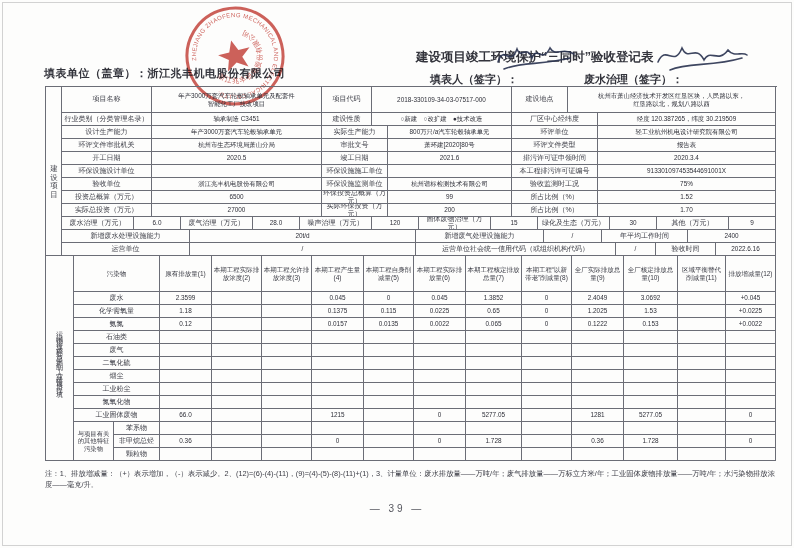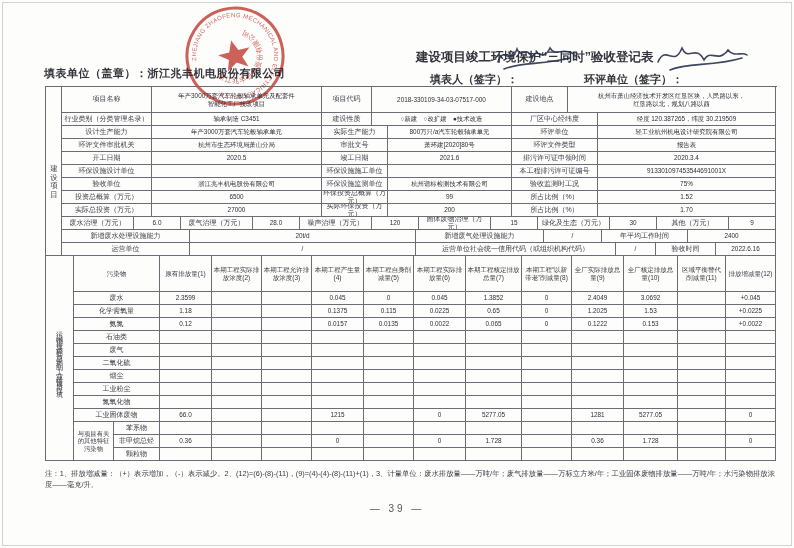--- a/index.html
+++ b/index.html
@@ -40,21 +40,21 @@
 <body>
 
 <div class="frame"></div>
 
 <div class="issuer">
   <span>填表单位（盖章）：</span><span>浙江兆丰机电股份有限公司</span>
 </div>
 
 <div class="title">建设项目竣工环境保护“三同时”验收登记表</div>
 <div class="filler">填表人（签字）：</div>
-<div class="handler">环评单位（签字）：</div>
+<div class="handler">废水治理（签字）：</div>
 
 <svg class="sig" style="left:490px;top:34px;" width="94" height="46">
   <g fill="none" stroke="#2a3350" stroke-width="1.6" stroke-linecap="round" opacity="0.9">
     <path d="M8,28 C14,10 20,34 27,15 C31,26 36,10 42,24 C47,11 52,30 60,14 C66,24 72,12 84,20"></path>
     <path d="M14,35 C30,28 52,31 80,24"></path>
   </g>
 </svg>
 
 <svg class="sig" style="left:652px;top:36px;" width="100" height="46">
   <g fill="none" stroke="#2a3350" stroke-width="1.6" stroke-linecap="round" opacity="0.9">
@@ -407,14 +407,14 @@
               <div class="c val" style="width: 54px;"></div>
               <div class="c val" style="width: 48px;"></div>
               <div class="c val" style="width: 50px;"></div>
             </div>
           </div>
         </div>
       </div>
   </div>
 </div>
 
-<div class="note">注：1、排放增减量：（+）表示增加，（-）表示减少。2、(12)=(6)-(8)-(11)，(9)=(4)-(4)-(8)-(11)+(1)，3、计量单位：废水排放量——万吨/年；废气排放量——万标立方米/年；工业固体废物排放量——万吨/年；水污染物排放浓度——毫克/升。</div>
+<div class="note">注：1、排放增减量：（+）表示增加，（-）表示减少。2、(12)=(6)-(4)-(11)，(9)=(4)-(5)-(8)-(11)+(1)，3、计量单位：废水排放量——万吨/年；废气排放量——万标立方米/年；工业固体废物排放量——万吨/年；水污染物排放浓度——毫克/升。</div>
 <div class="pageno">— 39 —</div>
 
 </body></html>

